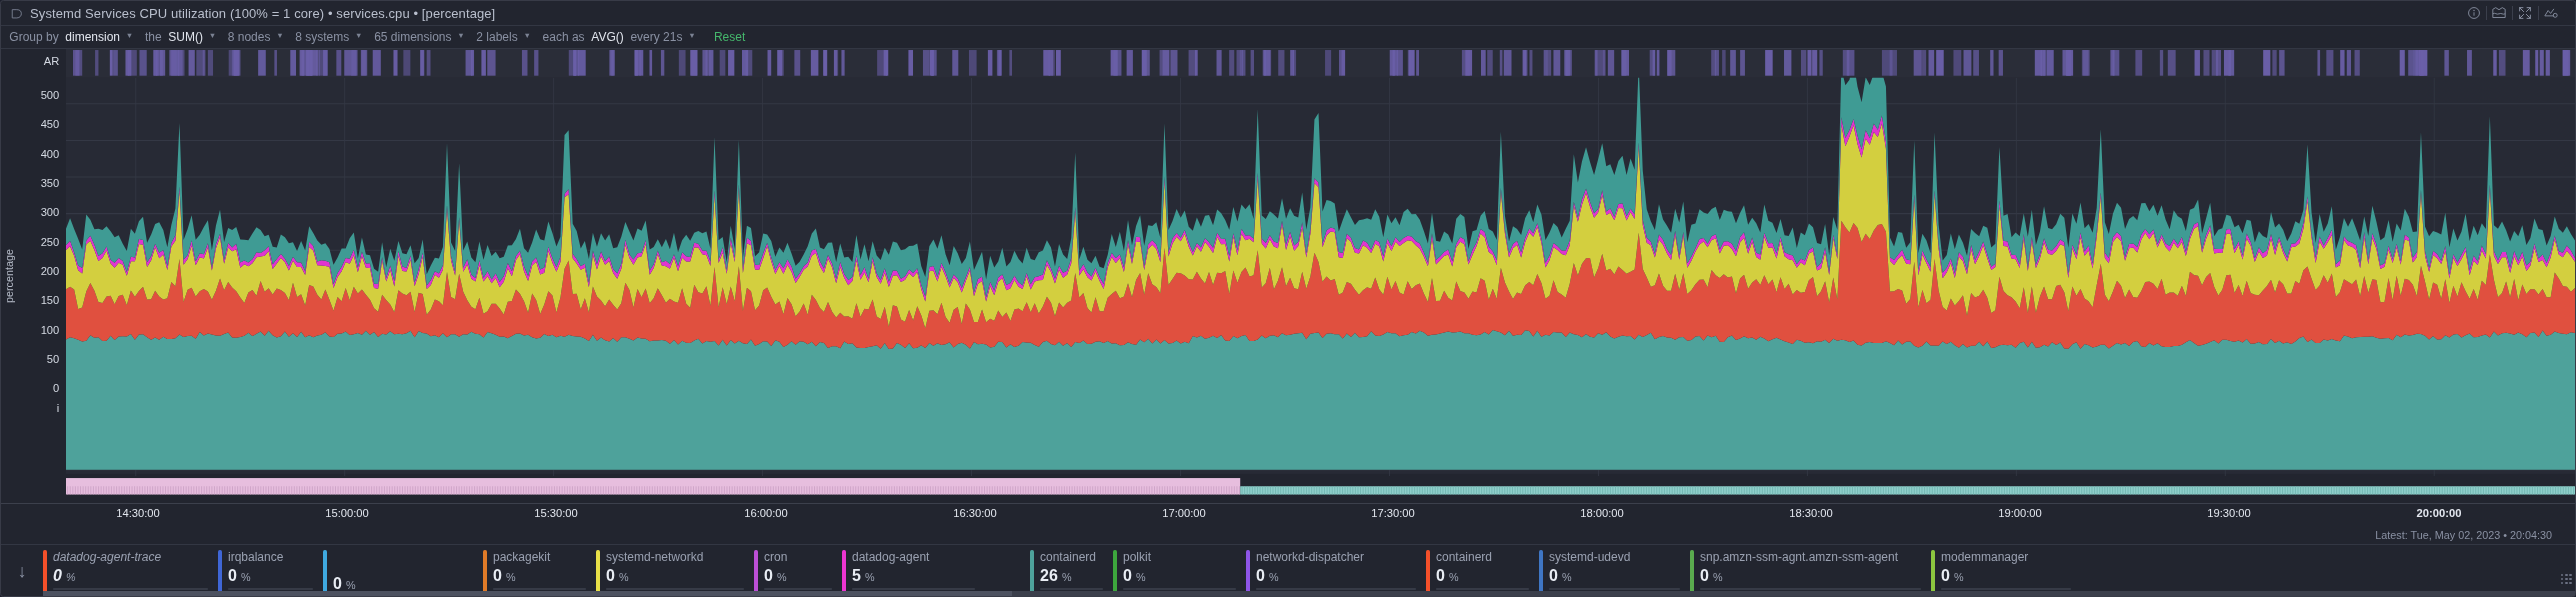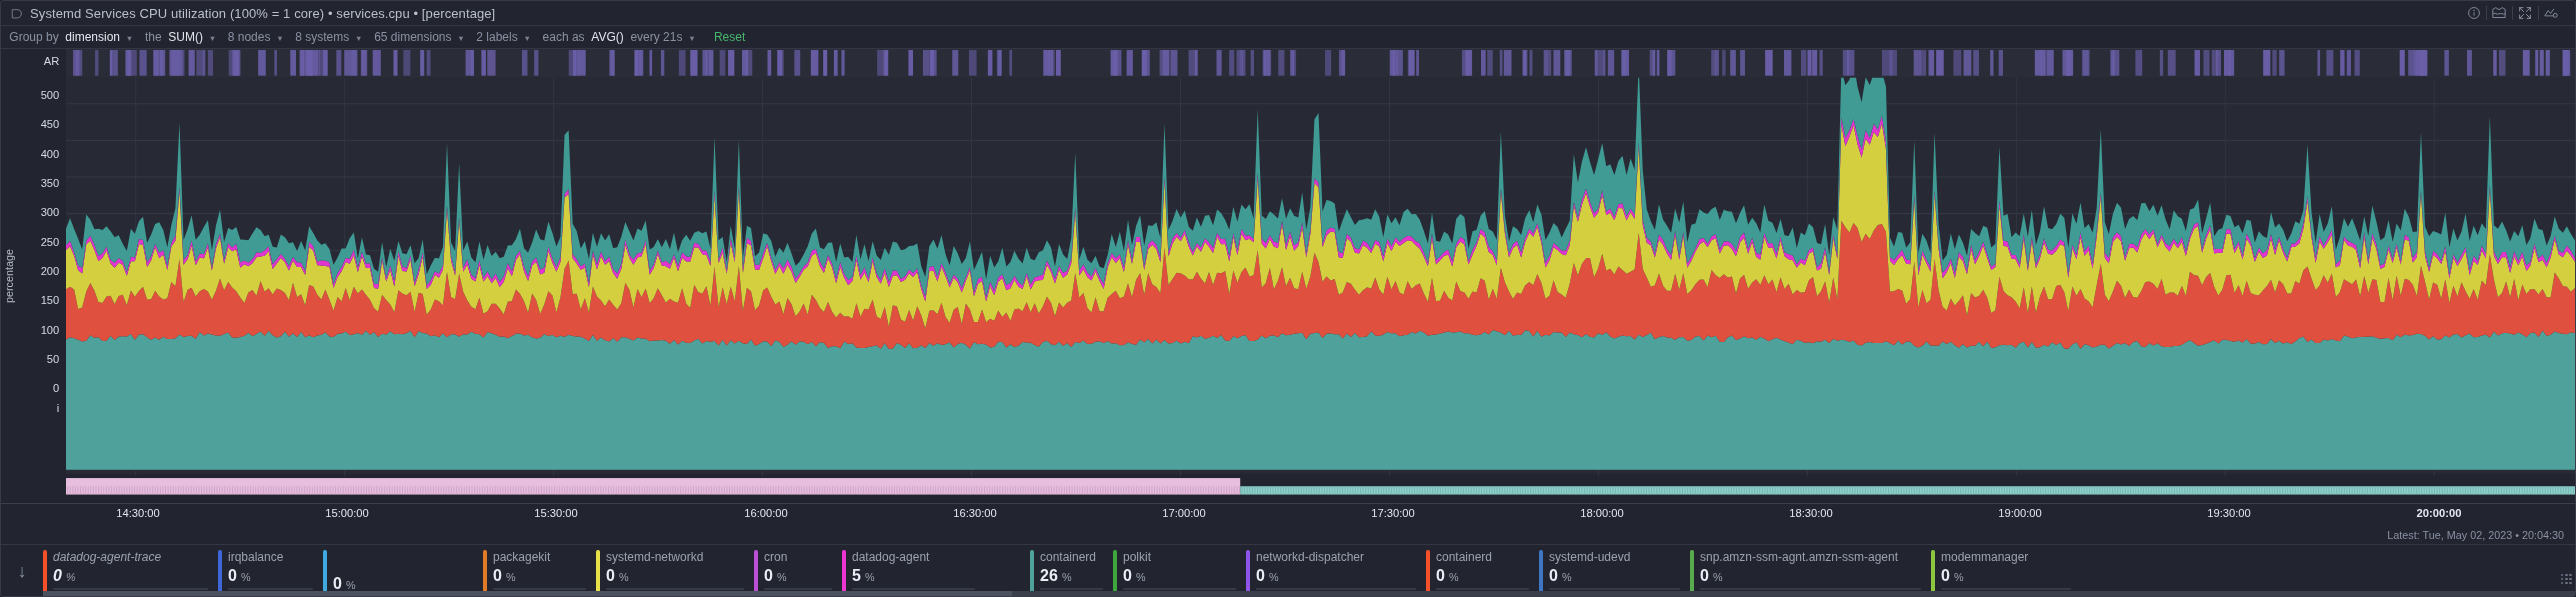--- a/index.html
+++ b/index.html
@@ -39,21 +39,21 @@
   .hdr-sep { width: 0.8px; height: 13.3px; background: #3b3f4c; }
 
   
   .toolbar {
     height: 23px; flex: 0 0 23px;
     display: flex; align-items: center; gap: 0;
     padding: 0 8.3px;
     border-bottom: 0.8px solid #333743;
     font-size: 12px;
   }
-  .tb-group { display: flex; align-items: center; white-space: nowrap; }
+  .tb-group { display: flex; align-items: flex-start; white-space: nowrap; }
   .tb-dim { color: #8a91a3; }
   .tb-strong { color: #e2e6ee; }
   .tb-caret {
     color: #7b8293; font-size: 7.5px; margin-left: 5.8px; margin-right: 11.6px;
     display: inline-block; transform: translateY(0.8px);
   }
   .tb-reset { color: #45b76c; margin-left: 6.7px; }
   .tb-gap { width: 6.7px; }
 
   
@@ -82,21 +82,21 @@
     height: 23px; flex: 0 0 23px; position: relative;
     border-top: 0.8px solid #3c404c;
   }
   .xtick {
     position: absolute; top: 3.3px; font-size: 11.2px; color: #e2e6ee;
     transform: translateX(-50%); white-space: nowrap;
   }
   .latest {
     height: 18.3px; flex: 0 0 18.3px;
     display: flex; align-items: center; justify-content: flex-end;
-    padding-right: 11px; font-size: 10.8px; color: #8a91a3;
+    padding-right: 23px; font-size: 10.8px; color: #8a91a3;
   }
 
   
   .legend {
     height: 52px; flex: 0 0 52px;
     display: flex; align-items: stretch;
     border-top: 0.8px solid #333743;
     position: relative; overflow: hidden;
   }
   .legend-arrow {

